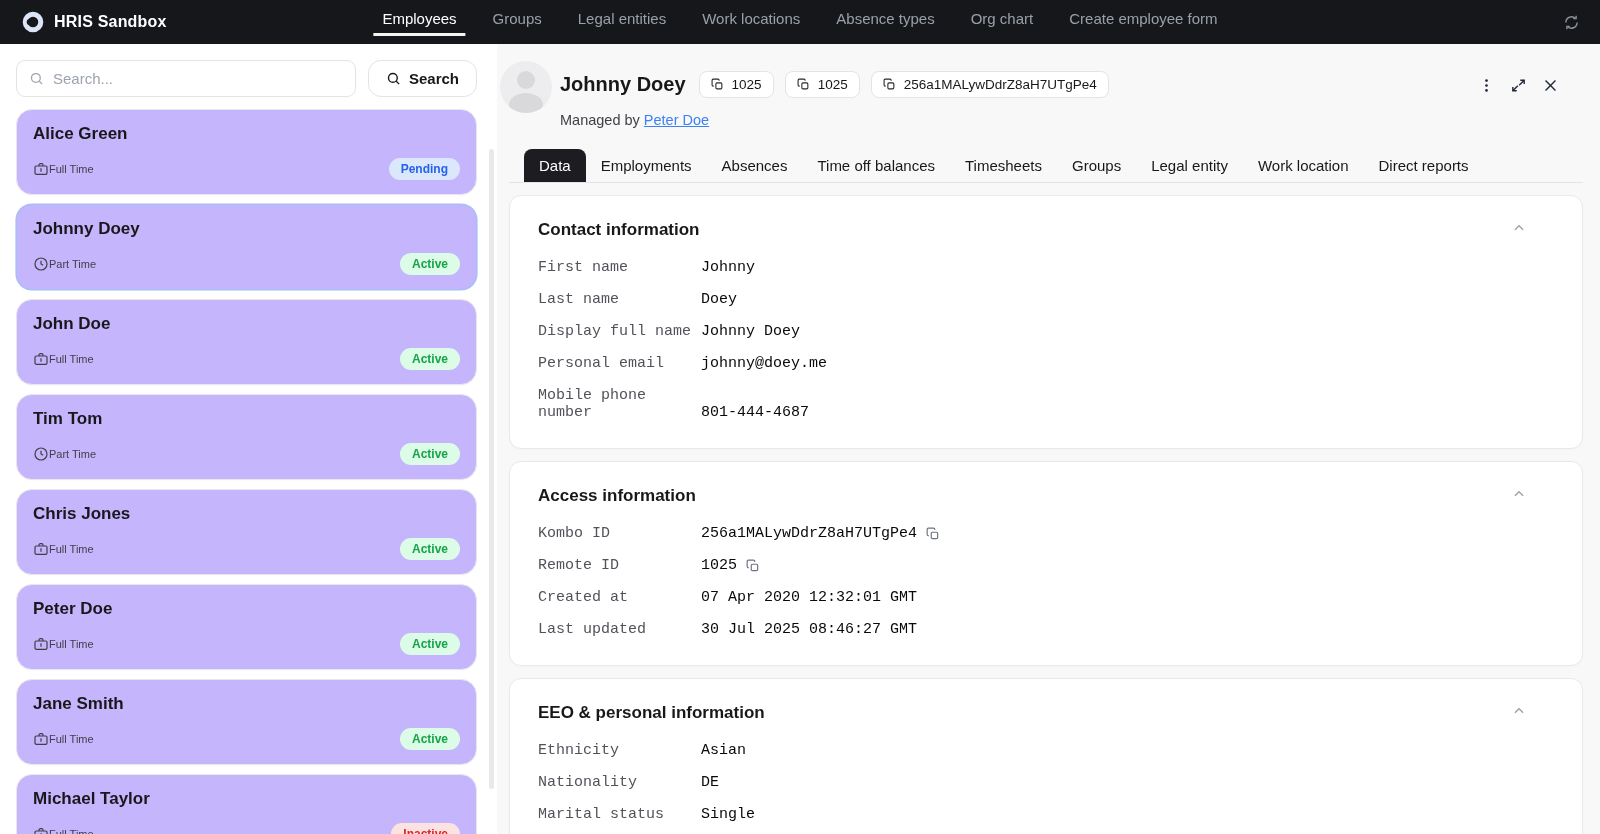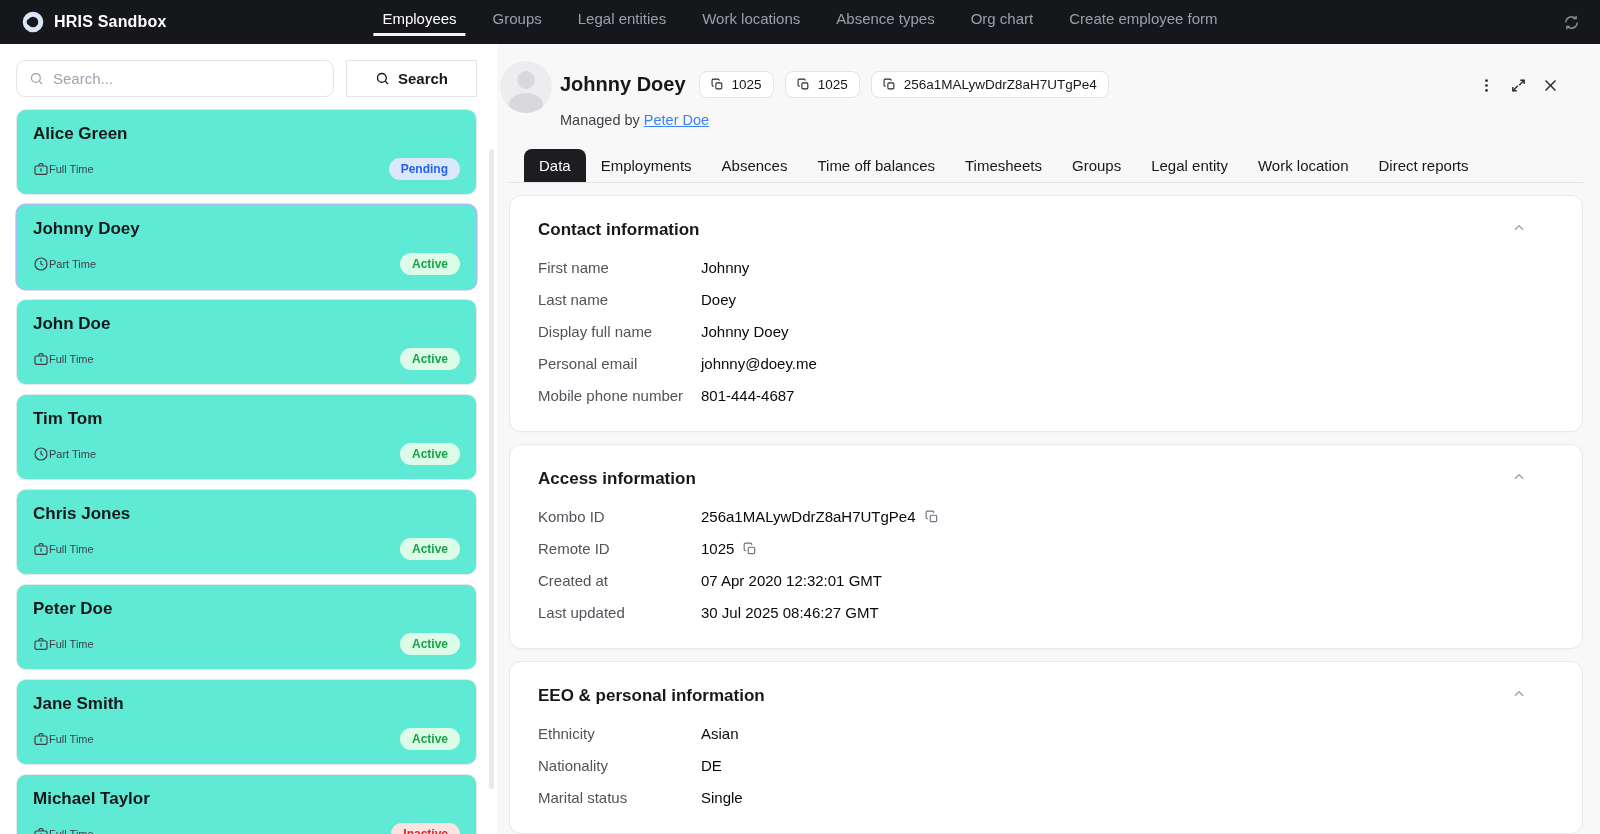--- a/index.html
+++ b/index.html
@@ -25,27 +25,27 @@
 
   
   .sidebar { width:497px; background:#fff; padding:16px 20px 12px 16px; position:relative; }
   .search-row { display:flex; gap:12px; margin-bottom:12px; }
   .search-box { flex:1; height:37px; border:1px solid #e4e4e7; border-radius:9px;
     display:flex; align-items:center; gap:9px; padding:0 12px; background:#fff; }
   .search-box svg { width:15px; height:15px; color:#9ca3af; flex:none; }
   .search-box input { border:none; outline:none; flex:1; font-size:15px;
     font-family:inherit; color:#18181b; background:transparent; }
   .search-box input::placeholder { color:#9ca3af; }
-  .search-btn { height:37px; padding:0 28px; border:1px solid #e4e4e7; border-radius:0;
+  .search-btn { height:37px; padding:0 17px; border:1px solid #e4e4e7; border-radius:13px;
     background:#fff; display:flex; align-items:center; gap:8px; font-size:15px;
     font-weight:600; color:#18181b; cursor:pointer; font-family:inherit; }
   .search-btn svg { width:15px; height:15px; }
 
   .emp-list { display:flex; flex-direction:column; gap:9px; }
-  .emp-card { background:#5eead4; border:1px solid #e8e8ea; border-radius:10px;
+  .emp-card { background:#c4b5fd; border:1px solid #e8e8ea; border-radius:16px;
     padding:14px 16px; cursor:pointer; box-shadow:0 1px 2px rgba(0,0,0,.02); }
   .emp-card.selected { border:1px solid #a6c0f4; box-shadow:0 0 0 .6px #a6c0f4; }
   .emp-name { font-size:17px; font-weight:600; color:#18181b; margin-bottom:14px; }
   .emp-meta { display:flex; align-items:center; justify-content:space-between; }
   .emp-type { display:flex; align-items:center; font-size:11px; color:#3f3f46; }
   .emp-type svg { width:16px; height:16px; color:#3f3f46; }
   .pill { font-size:12px; font-weight:600; padding:4px 12px; border-radius:999px; }
   .pill-active   { background:#dcfce7; color:#16a34a; }
   .pill-pending  { background:#dbe7fb; color:#2563eb; }
   .pill-inactive { background:#fde2e2; color:#dc2626; }
@@ -74,21 +74,21 @@
     border-bottom:1px solid #e4e4e7;padding-left:15px; }
   .tab { padding:8px 15px; font-size:15px; color:#18181b; cursor:pointer; white-space:nowrap; }
   .tab.active { background:#1d1d21; color:#fff; border-radius:8px 8px 0 0; font-weight:500; }
 
   .sections { margin:12px 17px 0 12px; display:flex; flex-direction:column; gap:12px; }
   .section-card { background:#fff; border:1px solid #e9e9eb; border-radius:12px;
     padding:24px 28px 12px 28px; position:relative; box-shadow:0 1px 2px rgba(0,0,0,.02); }
   .section-title { font-size:17px; font-weight:700; color:#18181b; margin-bottom:19px; }
   .section-collapse { position:absolute; top:25px; right:56px; width:14px; height:14px;
     color:#9ca3af; cursor:pointer; }
-  .kv-row { display:flex; align-items:flex-end; font-size:15px; margin-bottom:15px; }
+  .kv-row { display:flex; align-items:flex-end; font-size:15px; margin-bottom:15px;font-family:Liberation Mono, monospace; }
   .kv-label { width:163px; flex:none; color:#52525b; }
   .kv-value { color:#09090b; display:flex; align-items:center; gap:9px; }
   .kv-copy { width:14px; height:14px; color:#6b7280; cursor:pointer; flex:none; }
 </style>
 </head>
 <body>
 
 <div class="topbar">
   <div class="brand">
     <svg class="brand-logo" viewBox="0 0 24 24">

